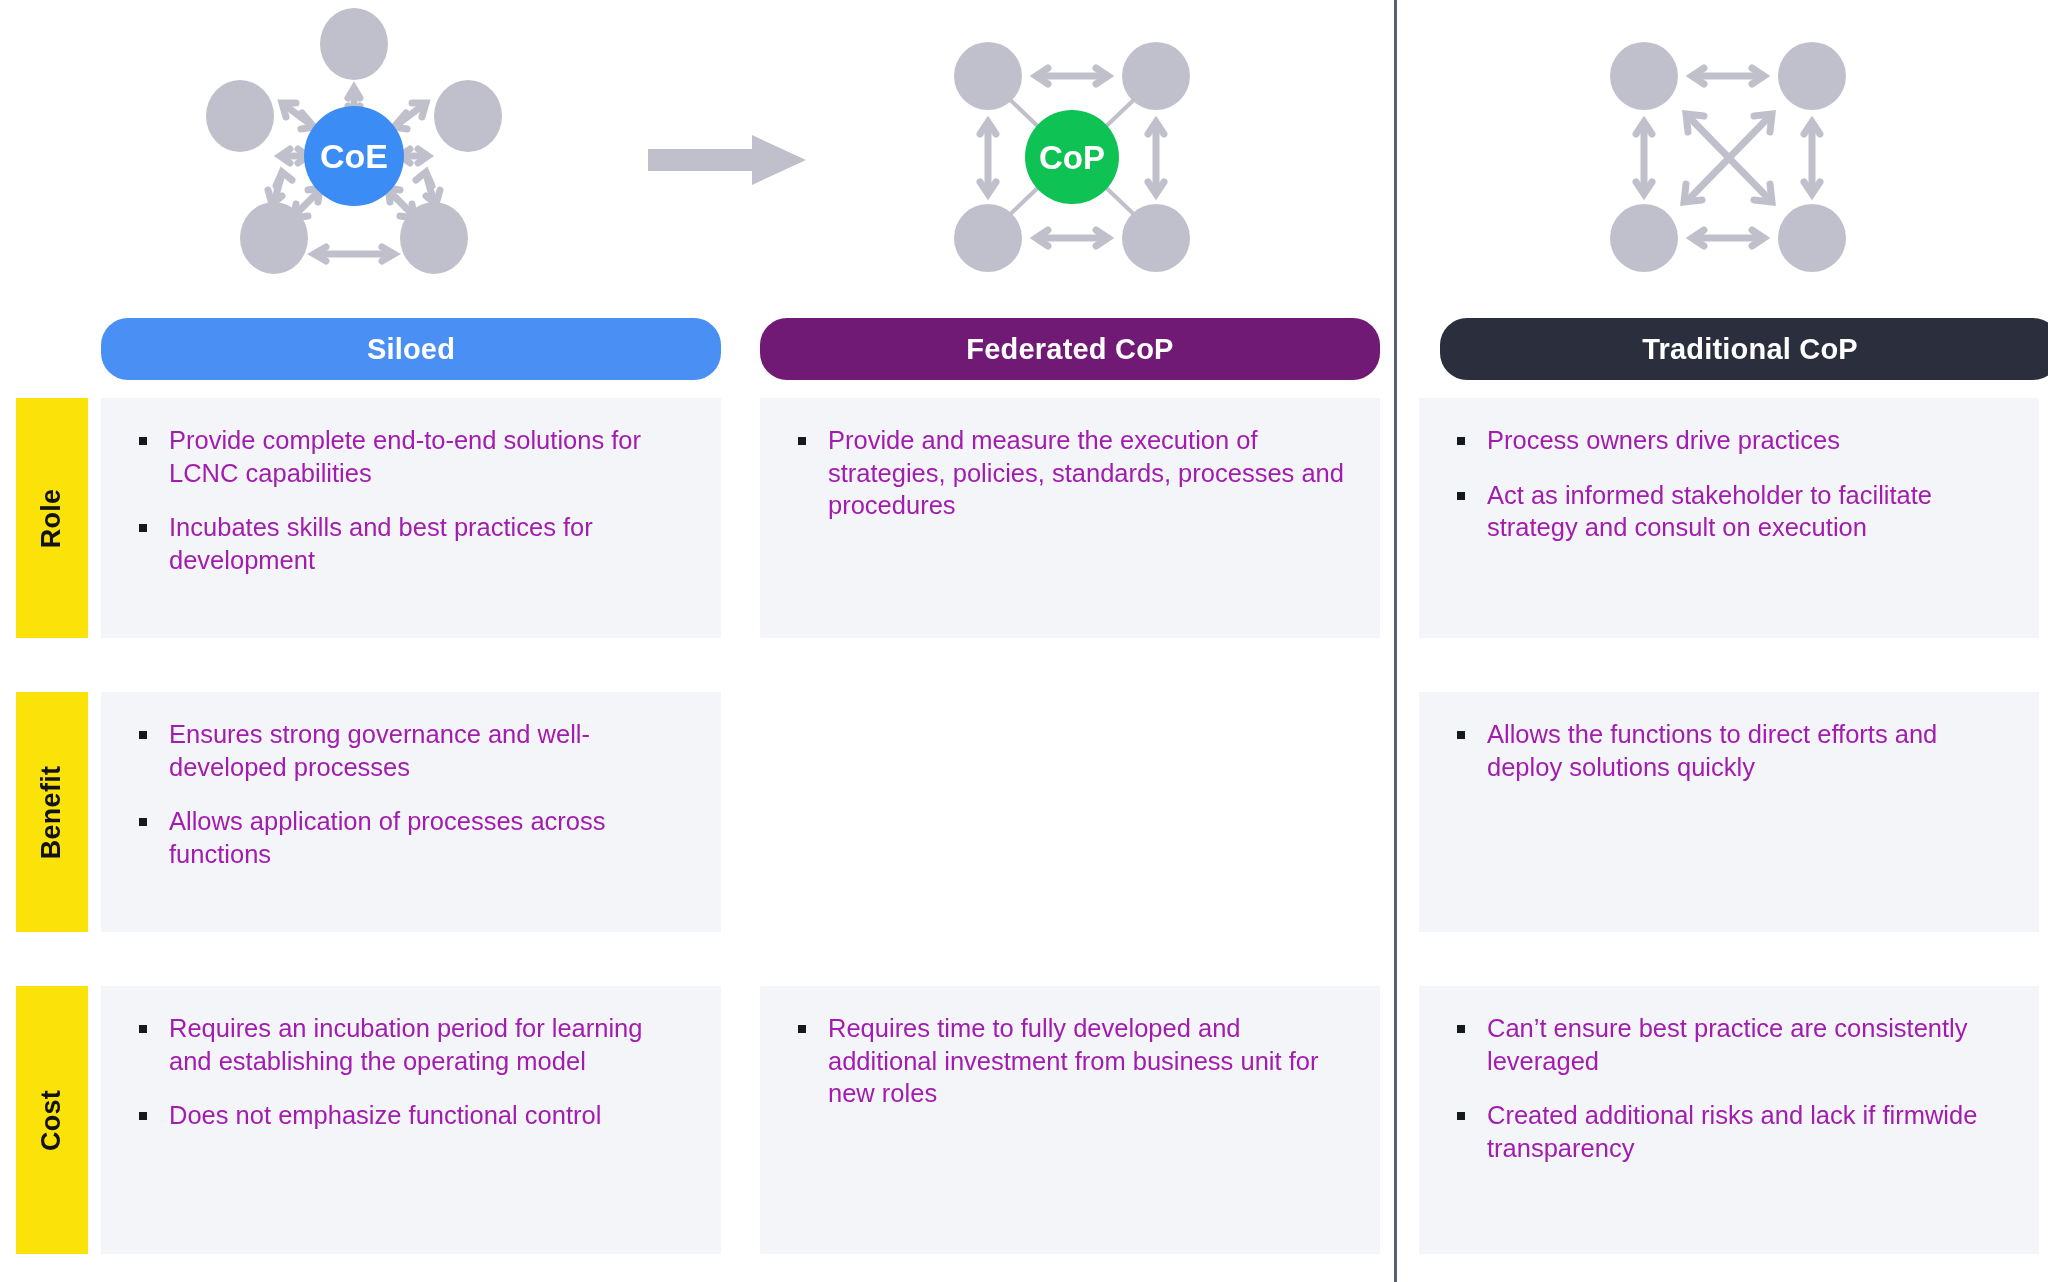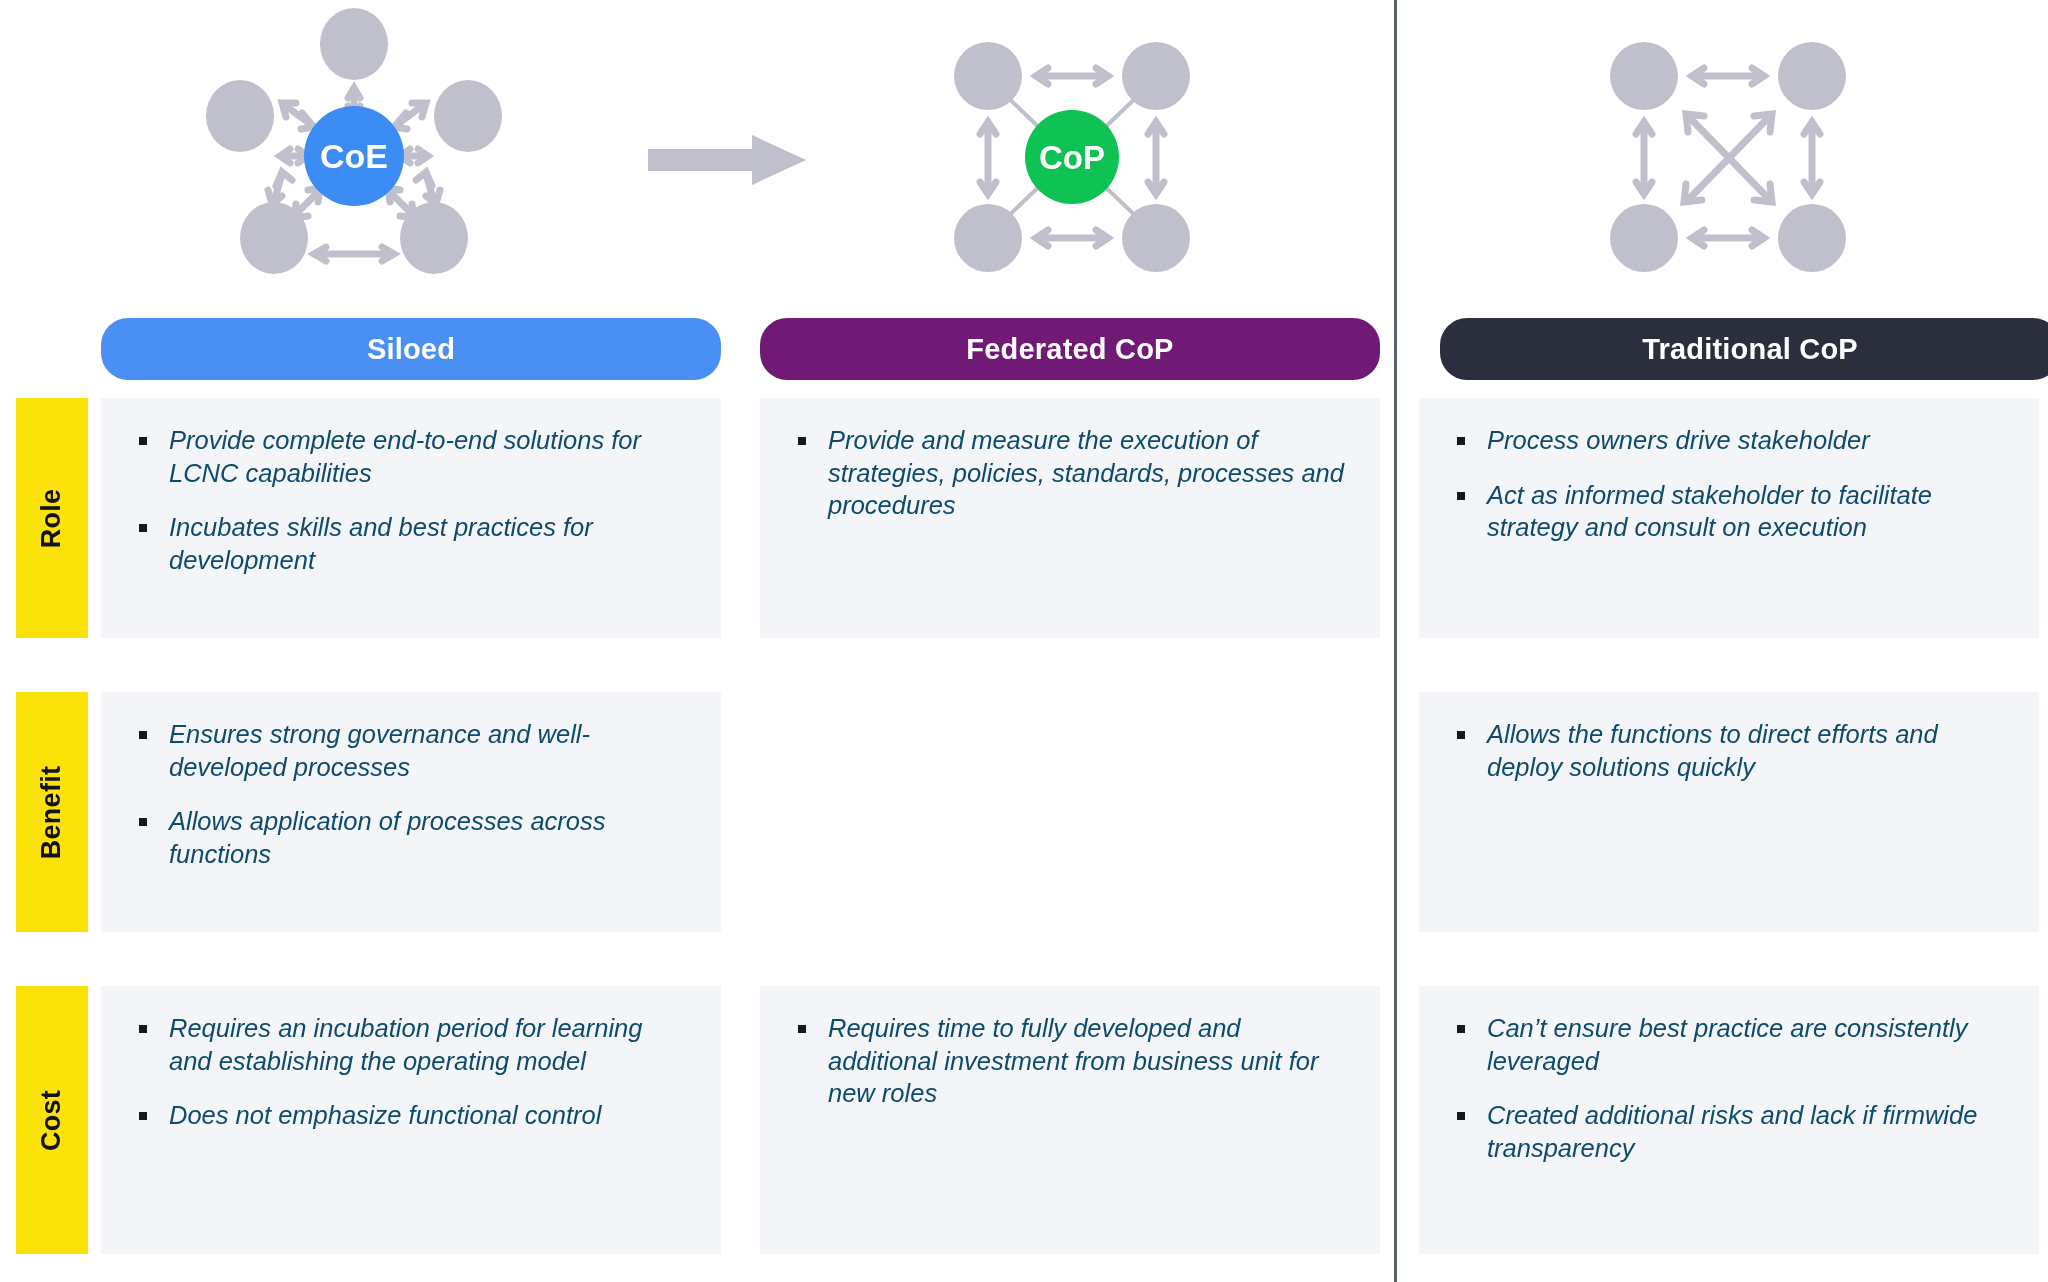--- a/index.html
+++ b/index.html
@@ -59,22 +59,21 @@
     background: #f4f5f9;
     padding: 26px 30px 20px 26px;
   }
   .cell ul { list-style: none; }
   .cell li {
     position: relative;
     padding-left: 42px;
     margin-bottom: 22px;
     font-size: 25.5px;
     line-height: 1.28;
-    color: #0c4a6e;
-    font-style: italic;
+    color: #a21caf;
   }
   .cell li:last-child { margin-bottom: 0; }
   .cell li .bullet {
     position: absolute; left: 12px; top: 13px;
     width: 8px; height: 8px; background: #16181f;
   }
 
   
   .col-1 { left: 101px;  width: 620px; }
   .col-2 { left: 760px;  width: 620px; }
@@ -264,21 +263,21 @@
       <li><span class="bullet"></span><span>Incubates skills and best practices for development</span></li>
     </ul>
   </div>
   <div class="cell col-2 row-1">
     <ul>
       <li><span class="bullet"></span><span>Provide and measure the execution of strategies, policies, standards, processes and procedures</span></li>
     </ul>
   </div>
   <div class="cell col-3 row-1">
     <ul>
-      <li><span class="bullet"></span><span>Process owners drive stakeholder</span></li>
+      <li><span class="bullet"></span><span>Process owners drive practices</span></li>
       <li><span class="bullet"></span><span>Act as informed stakeholder to facilitate strategy and consult on execution</span></li>
     </ul>
   </div>
 
   <div class="cell col-1 row-2">
     <ul>
       <li><span class="bullet"></span><span>Ensures strong governance and well-developed processes</span></li>
       <li><span class="bullet"></span><span>Allows application of processes across functions</span></li>
     </ul>
   </div>

